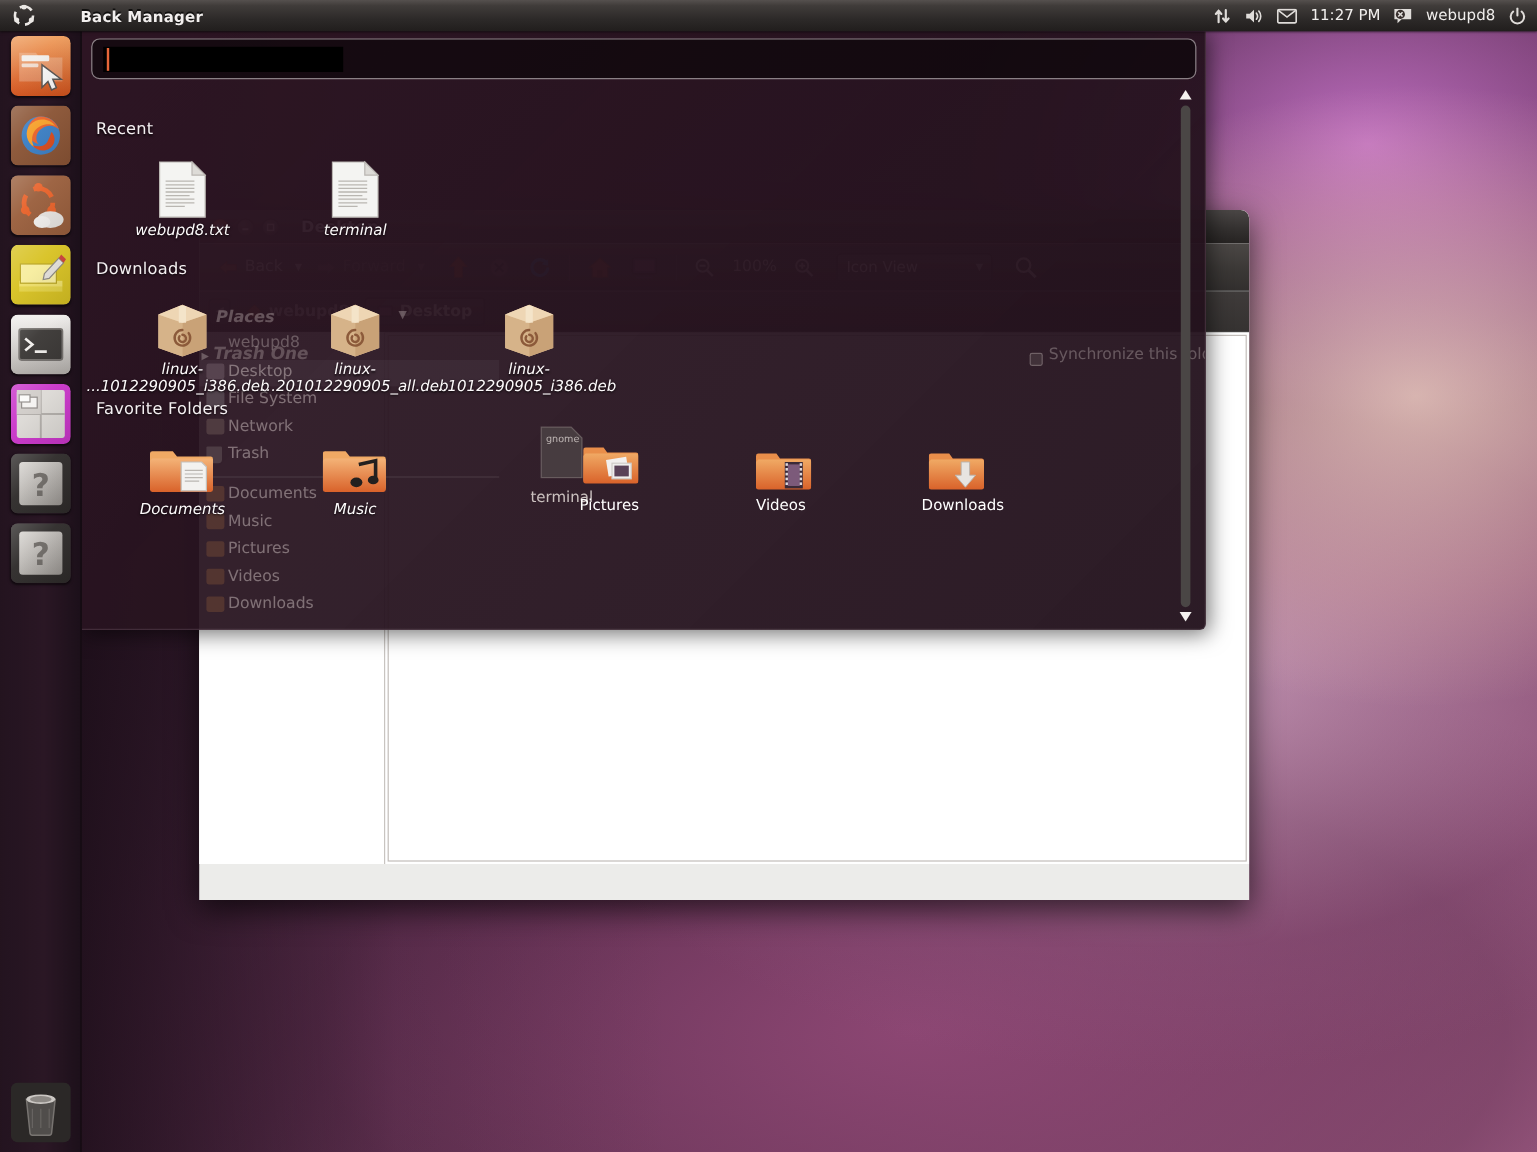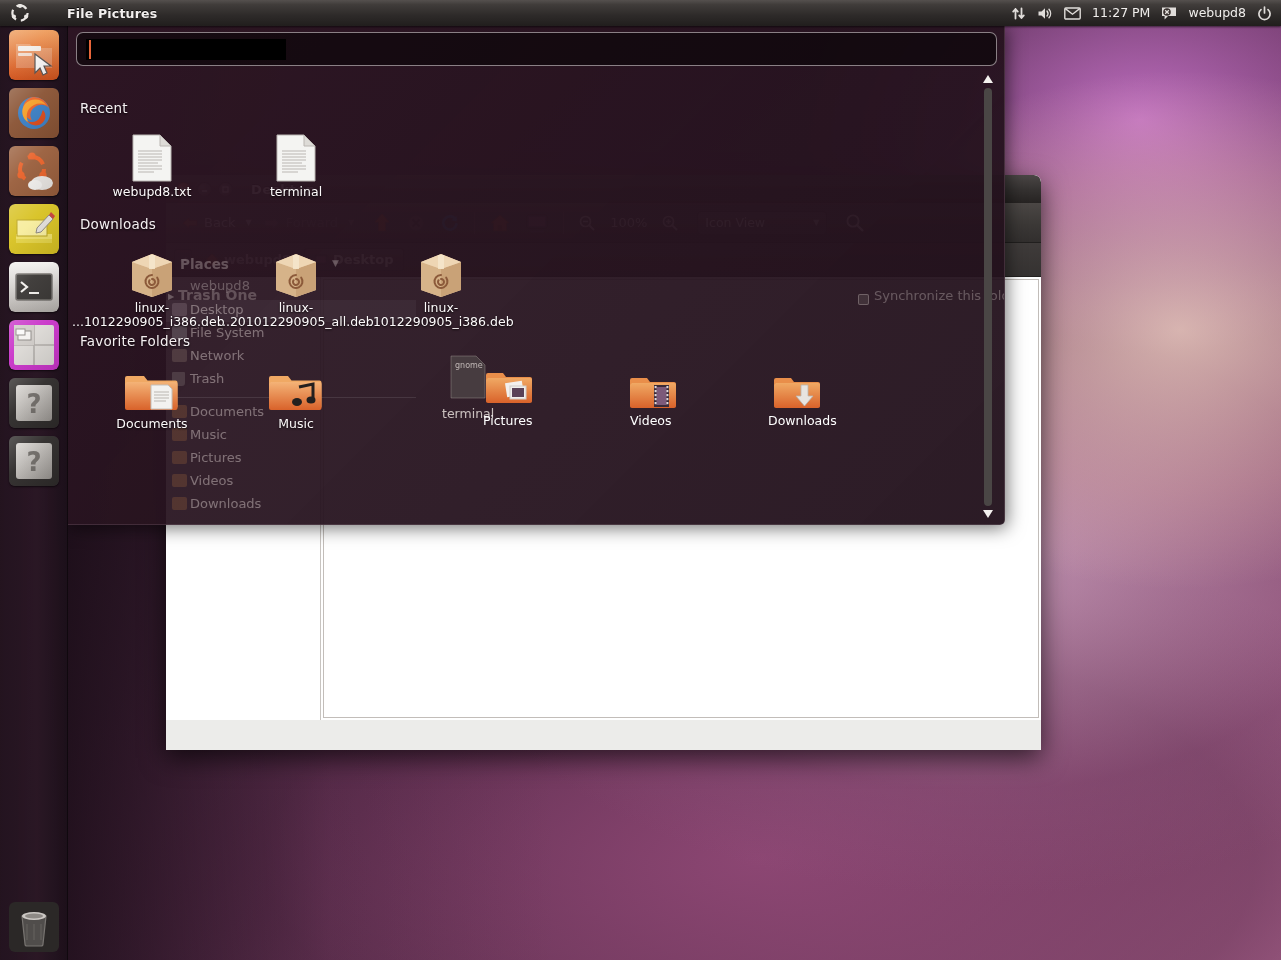--- a/index.html
+++ b/index.html
@@ -159,21 +159,21 @@
     position:absolute; left:9px; top:6px; width:200px; height:21px;
     background:#000;
   }
   #dash-caret{
     position:absolute; left:12px; top:7px; width:2px; height:19px; background:#e8663a;
   }
   .dash-sec{
     position:absolute; color:#f4eff1; font-size:13.5px; letter-spacing:0.2px;
     text-shadow:0 1px 2px rgba(0,0,0,0.8);
   }
-  .dash-item{ position:absolute; width:112px; text-align:center; }
+  .dash-item{ position:absolute; width:112px; text-align:center;font-style:italic; }
   .dash-item .ico{ height:60px; display:flex; align-items:flex-end; justify-content:center; }
   .dash-item .lab{
     color:#fdfafb; font-size:12.5px; line-height:14px; margin-top:3px;
     text-shadow:0 1px 2px rgba(0,0,0,0.9); white-space:nowrap;
   }
   .dash-item .lab2{
     color:#fdfafb; font-size:12.5px; line-height:14px;
     text-shadow:0 1px 2px rgba(0,0,0,0.9); white-space:nowrap;
   }
   #dash-scroll{
@@ -183,21 +183,21 @@
   #dash-scroll .thumb{
     position:absolute; left:4px; top:14px; width:8px; height:418px;
     background:#4a4645; border-radius:4px;
   }
   .sc-arrow{ width:0;height:0; position:absolute; left:3px; }
   .sc-up{ top:1px; border-left:5px solid transparent; border-right:5px solid transparent; border-bottom:8px solid #f4f1ef;}
   .sc-dn{ bottom:1px; border-left:5px solid transparent; border-right:5px solid transparent; border-top:8px solid #f4f1ef;}
 
   
   .ghost{ position:absolute; color:rgba(235,225,222,0.30); font-size:13px; white-space:nowrap; }
-  .ghost-b{ font-weight:bold; }
+  .ghost-b{ font-weight:bold;font-style:italic; }
   #u1-check{
     position:absolute; width:11px;height:11px; border:1px solid rgba(210,200,198,0.32);
     background:rgba(120,110,108,0.25); border-radius:2px;
   }
 </style>
 </head>
 <body>
 
 <div id="desktop"></div>
 
@@ -694,21 +694,21 @@
 
 <div id="panel">
   <div class="bfi-logo">
     <svg width="18" height="18" viewBox="0 0 18 18">
       <circle cx="9" cy="9" r="7.6" fill="none" stroke="#eae7e4" stroke-width="2.2" stroke-dasharray="11 5"></circle>
       <circle cx="9" cy="1.9" r="2.1" fill="#eae7e4"></circle>
       <circle cx="2.9" cy="12.6" r="2.1" fill="#eae7e4"></circle>
       <circle cx="15.1" cy="12.6" r="2.1" fill="#eae7e4"></circle>
     </svg>
   </div>
-  <div id="panel-title">File Pictures</div>
+  <div id="panel-title">Back Manager</div>
 
   <div id="panel-right">
     <span class="pitem p-ico">
       <svg width="15" height="15" viewBox="0 0 15 15">
         <path d="M4.5 12.5 V3 M4.5 3 L2.2 5.6 M4.5 3 L6.8 5.6" stroke="#e9e6e3" stroke-width="1.8" fill="none" stroke-linecap="round"></path>
         <path d="M10.5 2.5 V12 M10.5 12 L8.2 9.4 M10.5 12 L12.8 9.4" stroke="#e9e6e3" stroke-width="1.8" fill="none" stroke-linecap="round"></path>
       </svg>
     </span>
     <span class="pitem p-ico">
       <svg width="16" height="15" viewBox="0 0 16 15">

